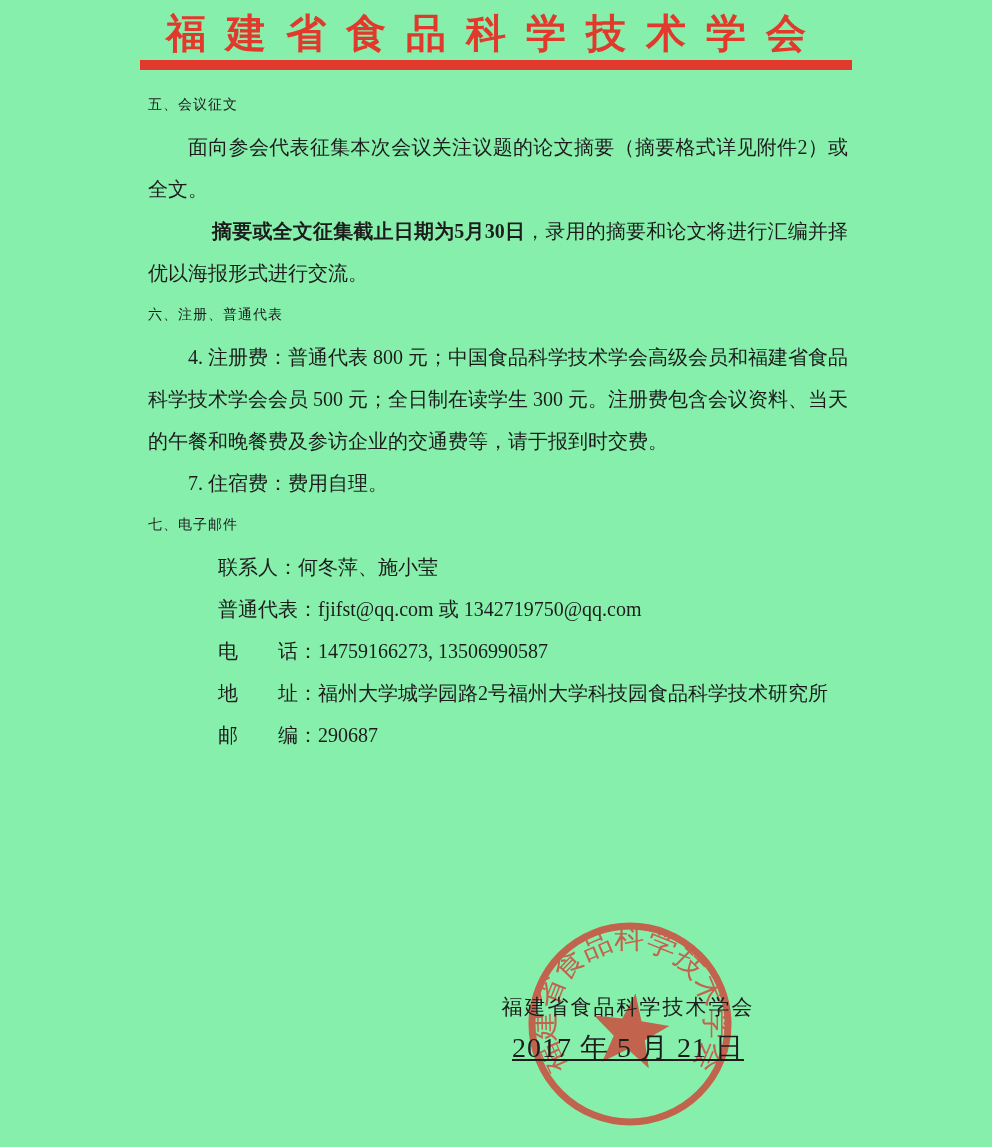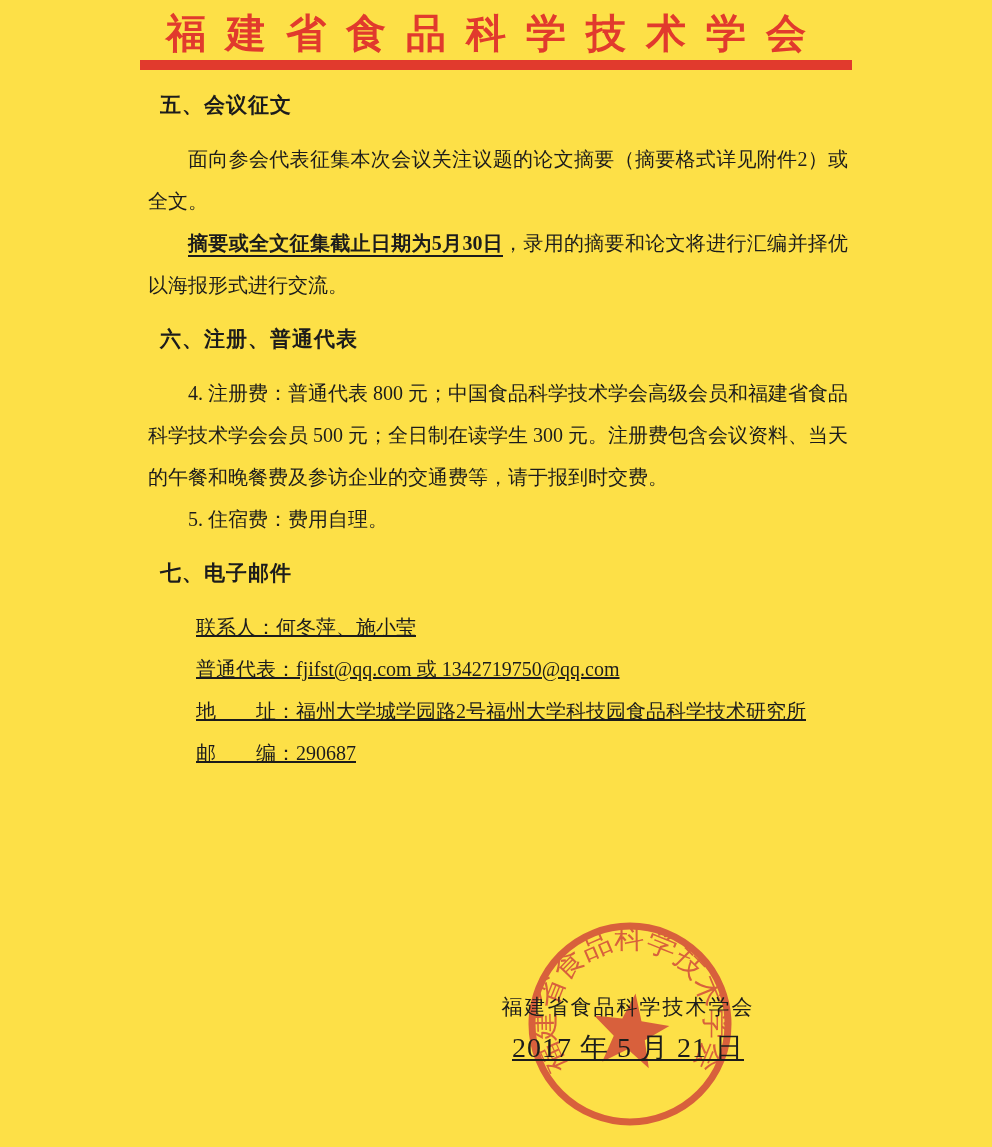--- a/index.html
+++ b/index.html
@@ -1,19 +1,19 @@
 <!DOCTYPE html>
 <html><head>
 <meta charset="utf-8">
 <style>
   html,body{margin:0;padding:0;background:#ffffff;}
   .page{
     position:relative;
     width:992px;height:1147px;
-    background:#fde047;
+    background:#86efac;
     overflow:hidden;
     font-family:"Liberation Serif","DejaVu Serif",serif;
     color:#1c1c1c;
   }
   
   .letterhead{padding-top:10px;text-align:center;}
   .org-title{
     margin:0;
     font-size:40px;
     font-weight:600;
@@ -28,35 +28,35 @@
     background:#e13a2d;
   }
   
   .content{
     margin:14px 144px 0 148px;
     font-size:20px;
     line-height:42px;
     text-align:justify;
   }
   .content h2{
-    margin:12px;
-    font-size:21px;
-    font-weight:bold;
+    margin:0;
+    font-size:14px;
+    font-weight:normal;
     line-height:42px;
     letter-spacing:1px;
   }
   .content p{margin:0;}
   .indent{text-indent:2em;}
   .deadline{
     font-weight:bold;
-    text-decoration:underline;
     text-decoration-thickness:2px;
     text-underline-offset:5px;
+    margin-left:24px;
   }
-  .contact-block{margin-left:48px;text-decoration:underline;}
+  .contact-block{margin-left:70px;}
   .contact-line{margin:0;line-height:42px;}
   
   .seal-svg{
     position:absolute;
     left:526px;top:918px;
     width:208px;height:212px;
     z-index:1;
     opacity:0.82;
   }
   .sig-text{
@@ -101,30 +101,33 @@
     </p>
 
     <p class="indent">
       <span class="deadline">摘要或全文征集截止日期为5月30日</span><span>，录用的摘要和论文将进行汇编并择优以海报形式进行交流。</span>
     </p>
 
     <h2>六、注册、普通代表</h2>
 
     <p class="indent">4. 注册费：普通代表 800 元；中国食品科学技术学会高级会员和福建省食品科学技术学会会员 500 元；全日制在读学生 300 元。注册费包含会议资料、当天的午餐和晚餐费及参访企业的交通费等，请于报到时交费。</p>
 
-    <p class="indent">5. 住宿费：费用自理。</p>
+    <p class="indent">7. 住宿费：费用自理。</p>
 
     <h2>七、电子邮件</h2>
 
     <div class="contact-block">
       <p class="contact-line">
         <span>联系人：</span><span>何冬萍、施小莹</span>
       </p>
       <p class="contact-line">
         <span>普通代表：</span><span>fjifst@qq.com 或 1342719750@qq.com</span>
+      </p>
+      <p class="contact-line">
+        <span>电　　话：</span><span>14759166273, 13506990587</span>
       </p>
       <p class="contact-line">
         <span>地　　址：</span><span>福州大学城学园路2号福州大学科技园食品科学技术研究所</span>
       </p>
       <p class="contact-line">
         <span>邮　　编：</span><span>290687</span>
       </p>
     </div>
 
   </main>

